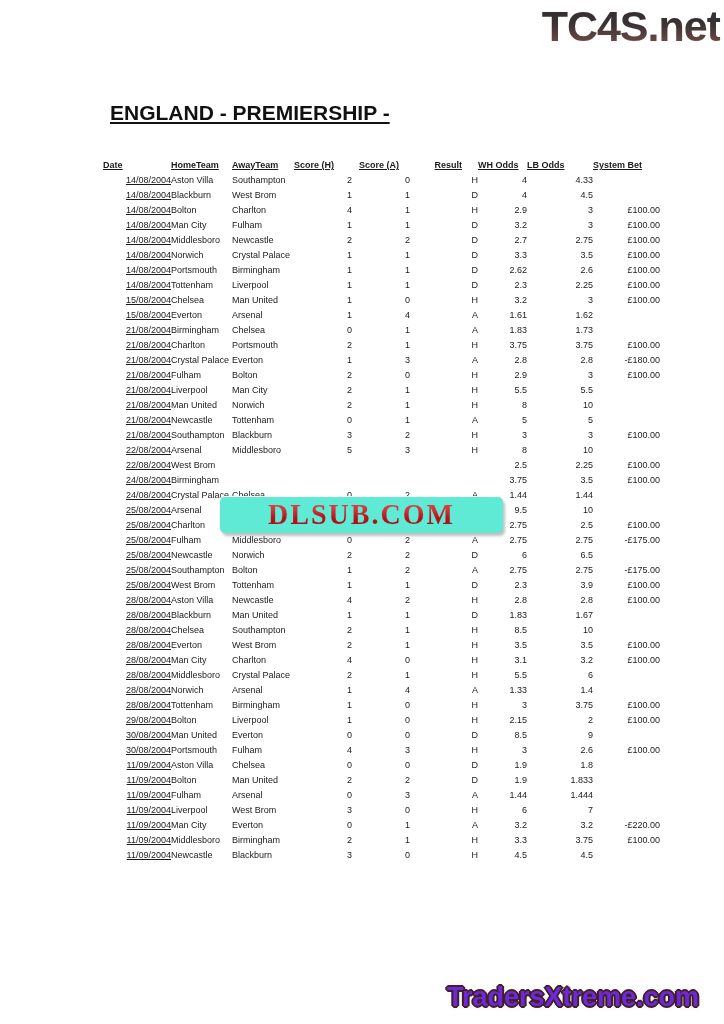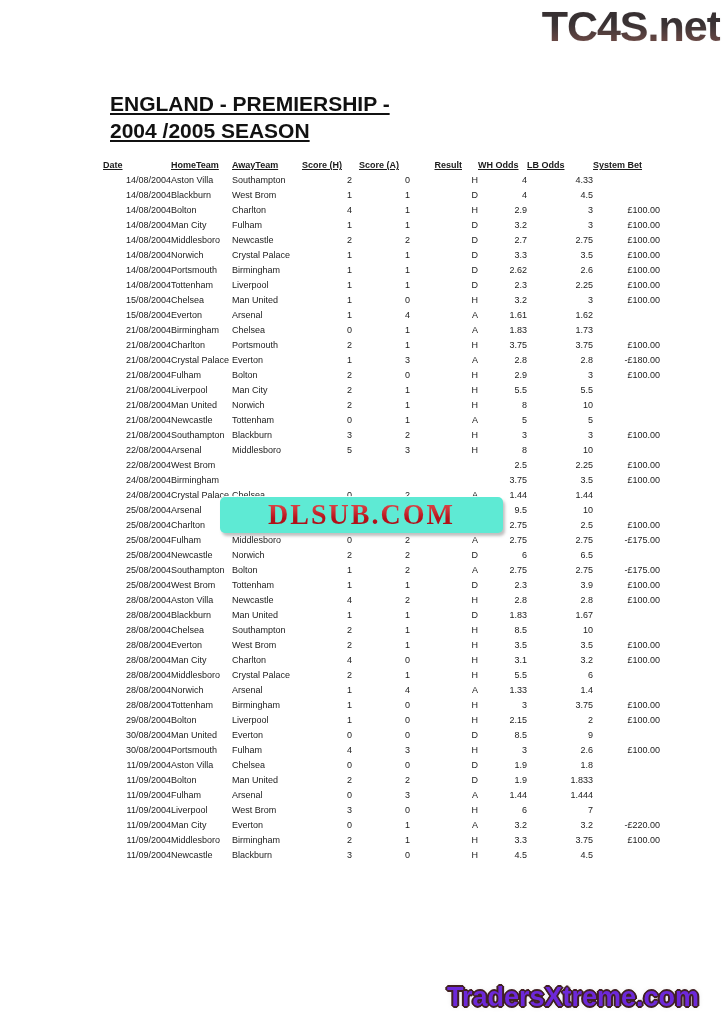--- a/index.html
+++ b/index.html
@@ -14,44 +14,44 @@
   .logo-top{
     position:absolute;top:2px;right:4px;
     font-size:43px;font-weight:bold;letter-spacing:-1px;
     background:linear-gradient(to bottom,#332d2f 0%,#3a3436 45%,#6d4b47 78%,#8c6058 100%);
     -webkit-background-clip:text;background-clip:text;color:transparent;
     text-shadow:0 0 1px rgba(60,50,50,0.15);
   }
 
   
   .doc-title{
-    position:absolute;left:110px;top:90px;
+    position:absolute;left:110px;top:99px;
     font-size:21px;font-weight:bold;line-height:27px;color:#111;
   }
   .doc-title span{text-decoration:underline;}
 
   
   table.results{
     position:absolute;left:103px;top:158px;width:557px;
     border-collapse:collapse;table-layout:fixed;
     font-size:9px;line-height:10px;color:#1b1b1b;
   }
   .results th,.results td{
     vertical-align:top;padding:2px 0 3px 0;font-weight:normal;
     white-space:normal;
   }
   .results th{font-weight:bold;text-align:left;}
   .results th span{text-decoration:underline;}
   
-  .c-date{text-align:right;}
+  .c-date{text-align:right;text-decoration:underline;}
   th.c-date{text-align:left;}
   .c-home{text-align:left;padding-left:1px;padding-right:9px;overflow-wrap:anywhere;}
   .c-away{text-align:left;padding-right:11px;overflow-wrap:anywhere;}
   .c-sh,.c-sa,.c-res,.c-wh,.c-lb,.c-sys{text-align:right;}
-  th.c-sh{text-align:right;padding-right:10px;}
+  th.c-sh{padding-right:10px;}
   th.c-sa{text-align:right;padding-right:11px;}
   th.c-res{text-align:right;padding-right:16px;}
   th.c-wh,th.c-lb,th.c-sys{text-align:left;}
 
   
   .watermark{
     position:absolute;left:220px;top:497px;width:283px;height:36px;
     background:#5eead4;border-radius:5px;
     box-shadow:2px 3px 3px rgba(140,140,140,0.55),0 0 0 1px rgba(255,255,255,0.9);
     text-align:center;
@@ -81,21 +81,20 @@
 </style>
 </head>
 <body>
 
 <div class="page">
 
   <div class="logo-top">TC4S.net</div>
 
   <div class="doc-title">
     <div><span>ENGLAND - PREMIERSHIP -</span></div>
-    <div><span>2004 /2005 SEASON</span></div>
   </div>
 
   <table class="results">
     <colgroup>
       <col style="width:68px">
         <col style="width:61px">
         <col style="width:62px">
       <col style="width:58px">
         <col style="width:58px">
         <col style="width:68px">

